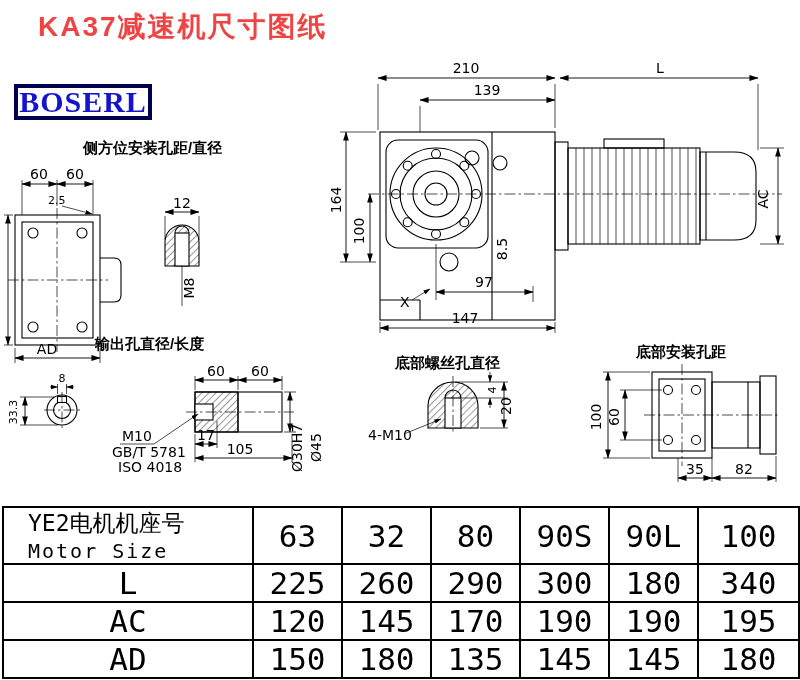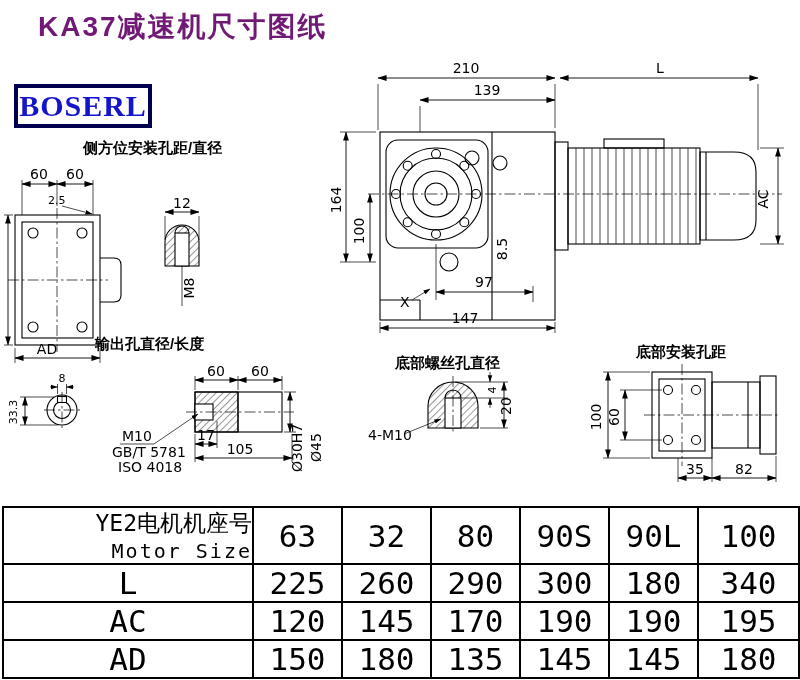--- a/index.html
+++ b/index.html
@@ -1,34 +1,34 @@
 <!DOCTYPE html>
 <html><head>
 <meta charset="utf-8">
 <style>
   * { margin:0; padding:0; box-sizing:border-box; }
   html,body { width:800px; height:680px; background:#fff; font-family:"Liberation Sans",sans-serif; }
   .page { position:relative; width:800px; height:680px; background:#fff; overflow:hidden; }
-  .title { position:absolute; left:38px; top:8px; font-size:28px; font-weight:bold; color:#701a75; letter-spacing:2px; }
-  .logo { position:absolute; left:14px; top:84px; width:138px; height:44px; border:3px solid #00004f;
+  .title { position:absolute; left:38px; top:8px; font-size:28px; font-weight:bold; color:#ef4444; letter-spacing:2px; }
+  .logo { position:absolute; left:14px; top:84px; width:138px; height:36px; border:3px solid #00004f;
           box-shadow: inset 0 0 0 1px #00004f; display:flex; align-items:center; justify-content:center; }
   .logo span { font-family:"Liberation Serif",serif; font-weight:bold; font-size:30px; color:#1414cc; letter-spacing:1px; }
   svg.drawing { position:absolute; left:0; top:0; }
   .ln{stroke:#000;stroke-width:1.1;fill:none}
   .fw{stroke:#000;stroke-width:1.1;fill:#fff}
   .thin{stroke:#000;stroke-width:0.7;fill:none}
   .cl{stroke:#000;stroke-width:0.7;fill:none;stroke-dasharray:11 3 2.5 3}
   .dim{stroke:#000;stroke-width:0.9;fill:none}
   svg text{font-family:"DejaVu Sans",sans-serif;fill:#000}
   .t{font-size:14px}
   .ts{font-size:11px}
   .tr{font-size:15px;font-weight:bold;font-family:"Liberation Sans",sans-serif}
   table.spec { position:absolute; left:2px; top:506px; width:796px; border-collapse:collapse; table-layout:fixed; text-align:center; }
   .spec td { border:2px solid #000; color:#000; font-family:"DejaVu Sans Mono",monospace; font-size:31px; height:31px; vertical-align:middle; }
-  .spec td.head { height:54px; text-align:right; padding-left:12px; font-size:23px; }
+  .spec td.head { height:54px; text-align:left; padding-left:24px; font-size:23px; }
   .spec td.head .en { font-size:20px; letter-spacing:2px; }
 </style>
 </head>
 <body>
 
 <div class="page">
 
   <div class="title">KA37减速机尺寸图纸</div>
   <div class="logo">
     <span>BOSERL</span>

